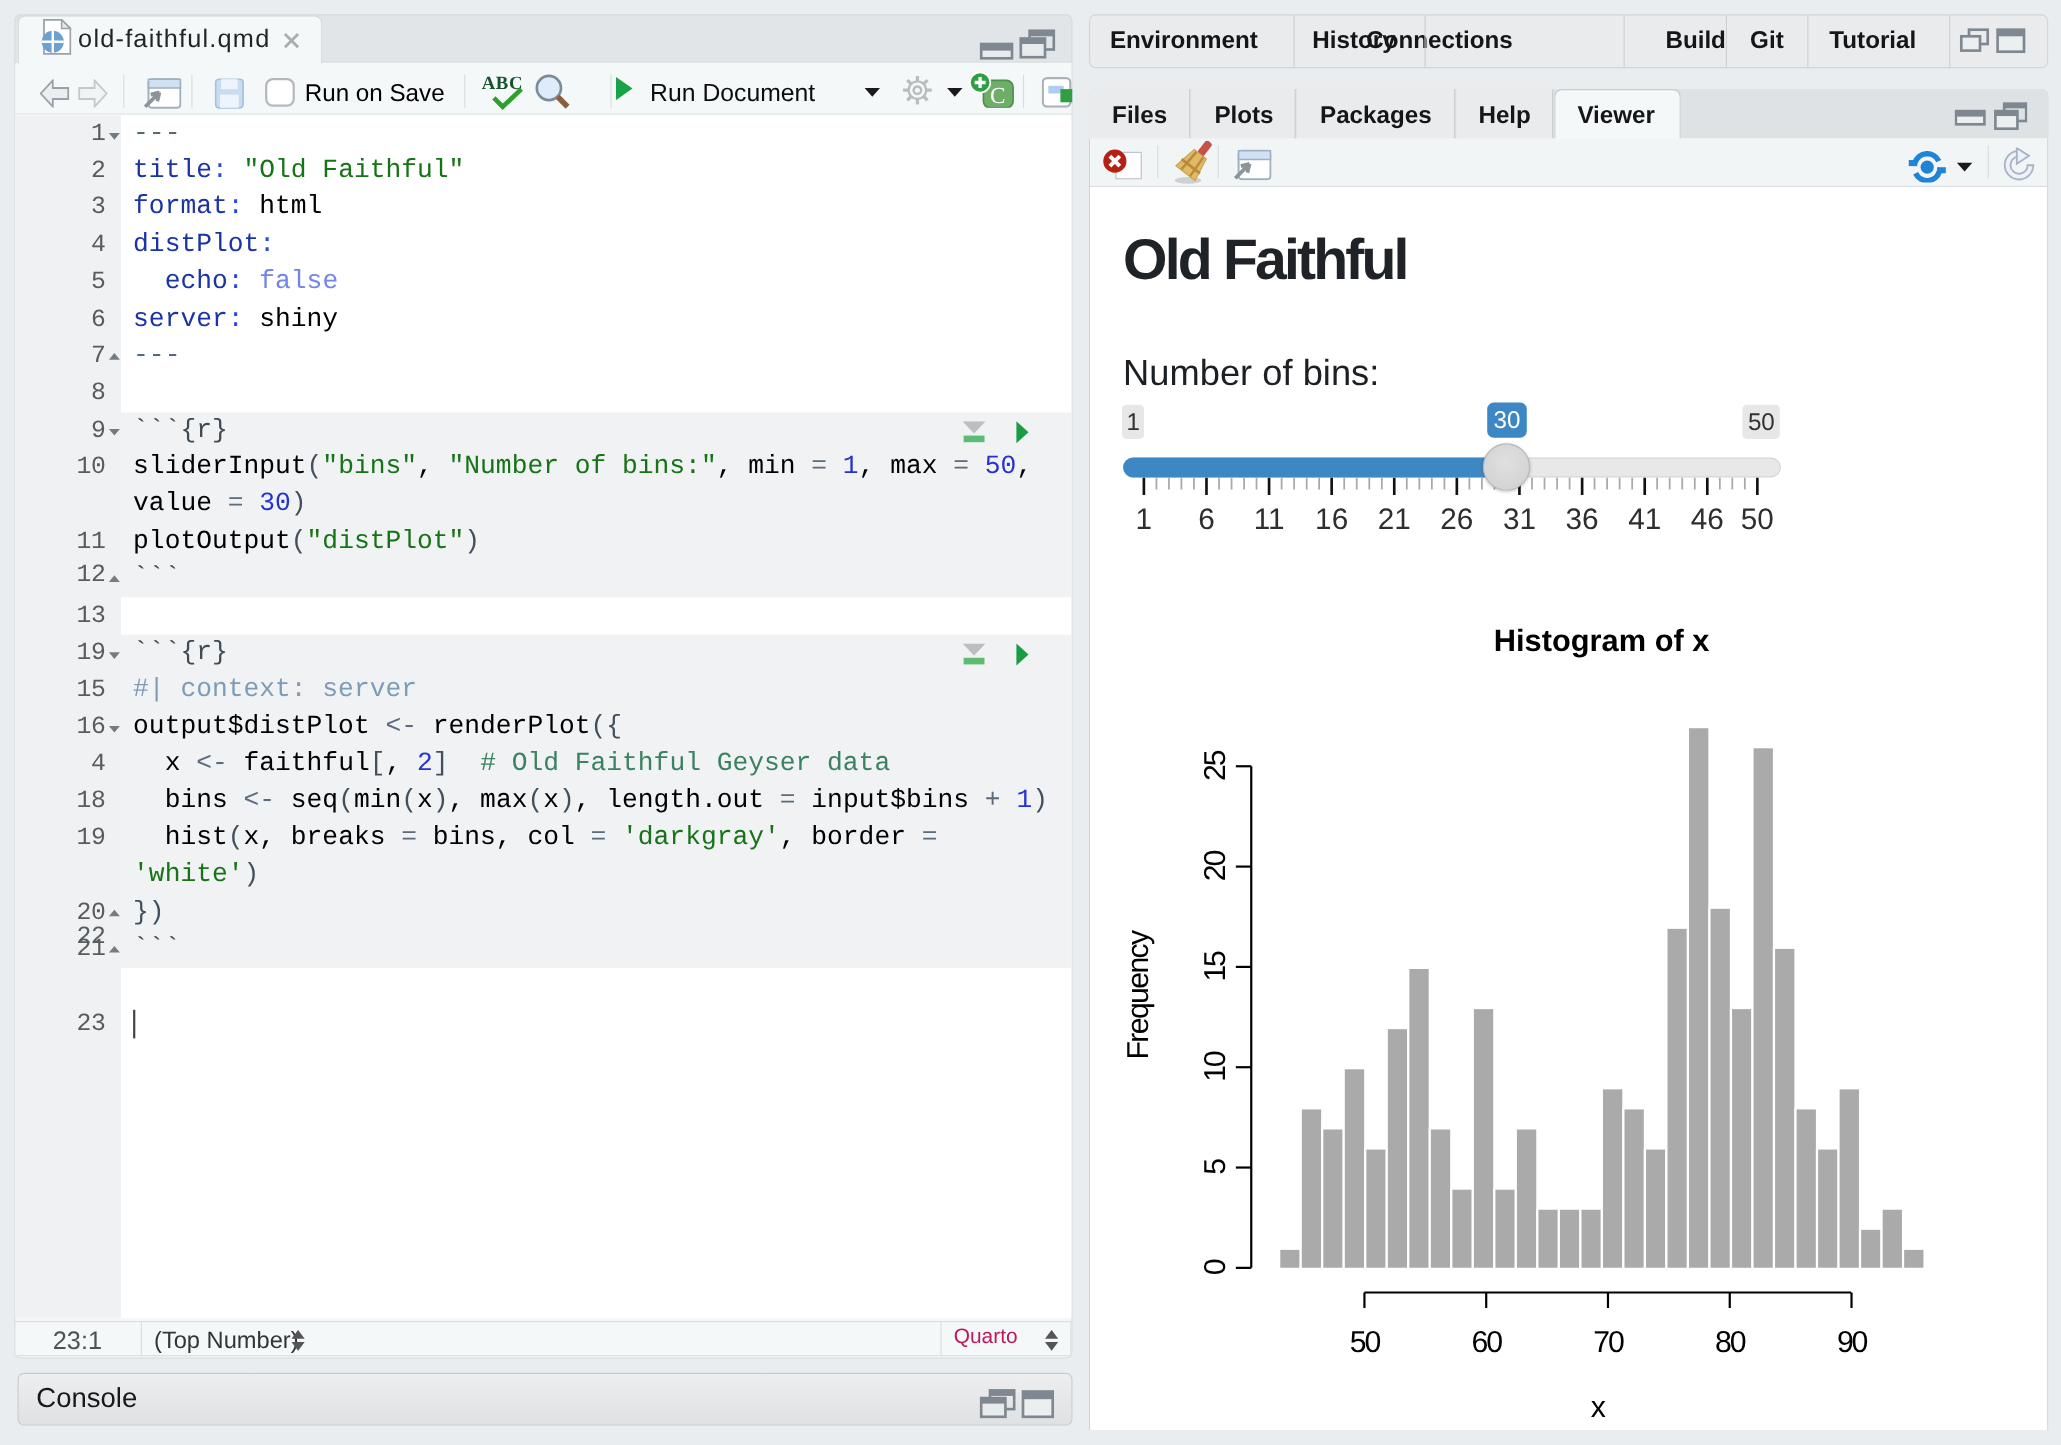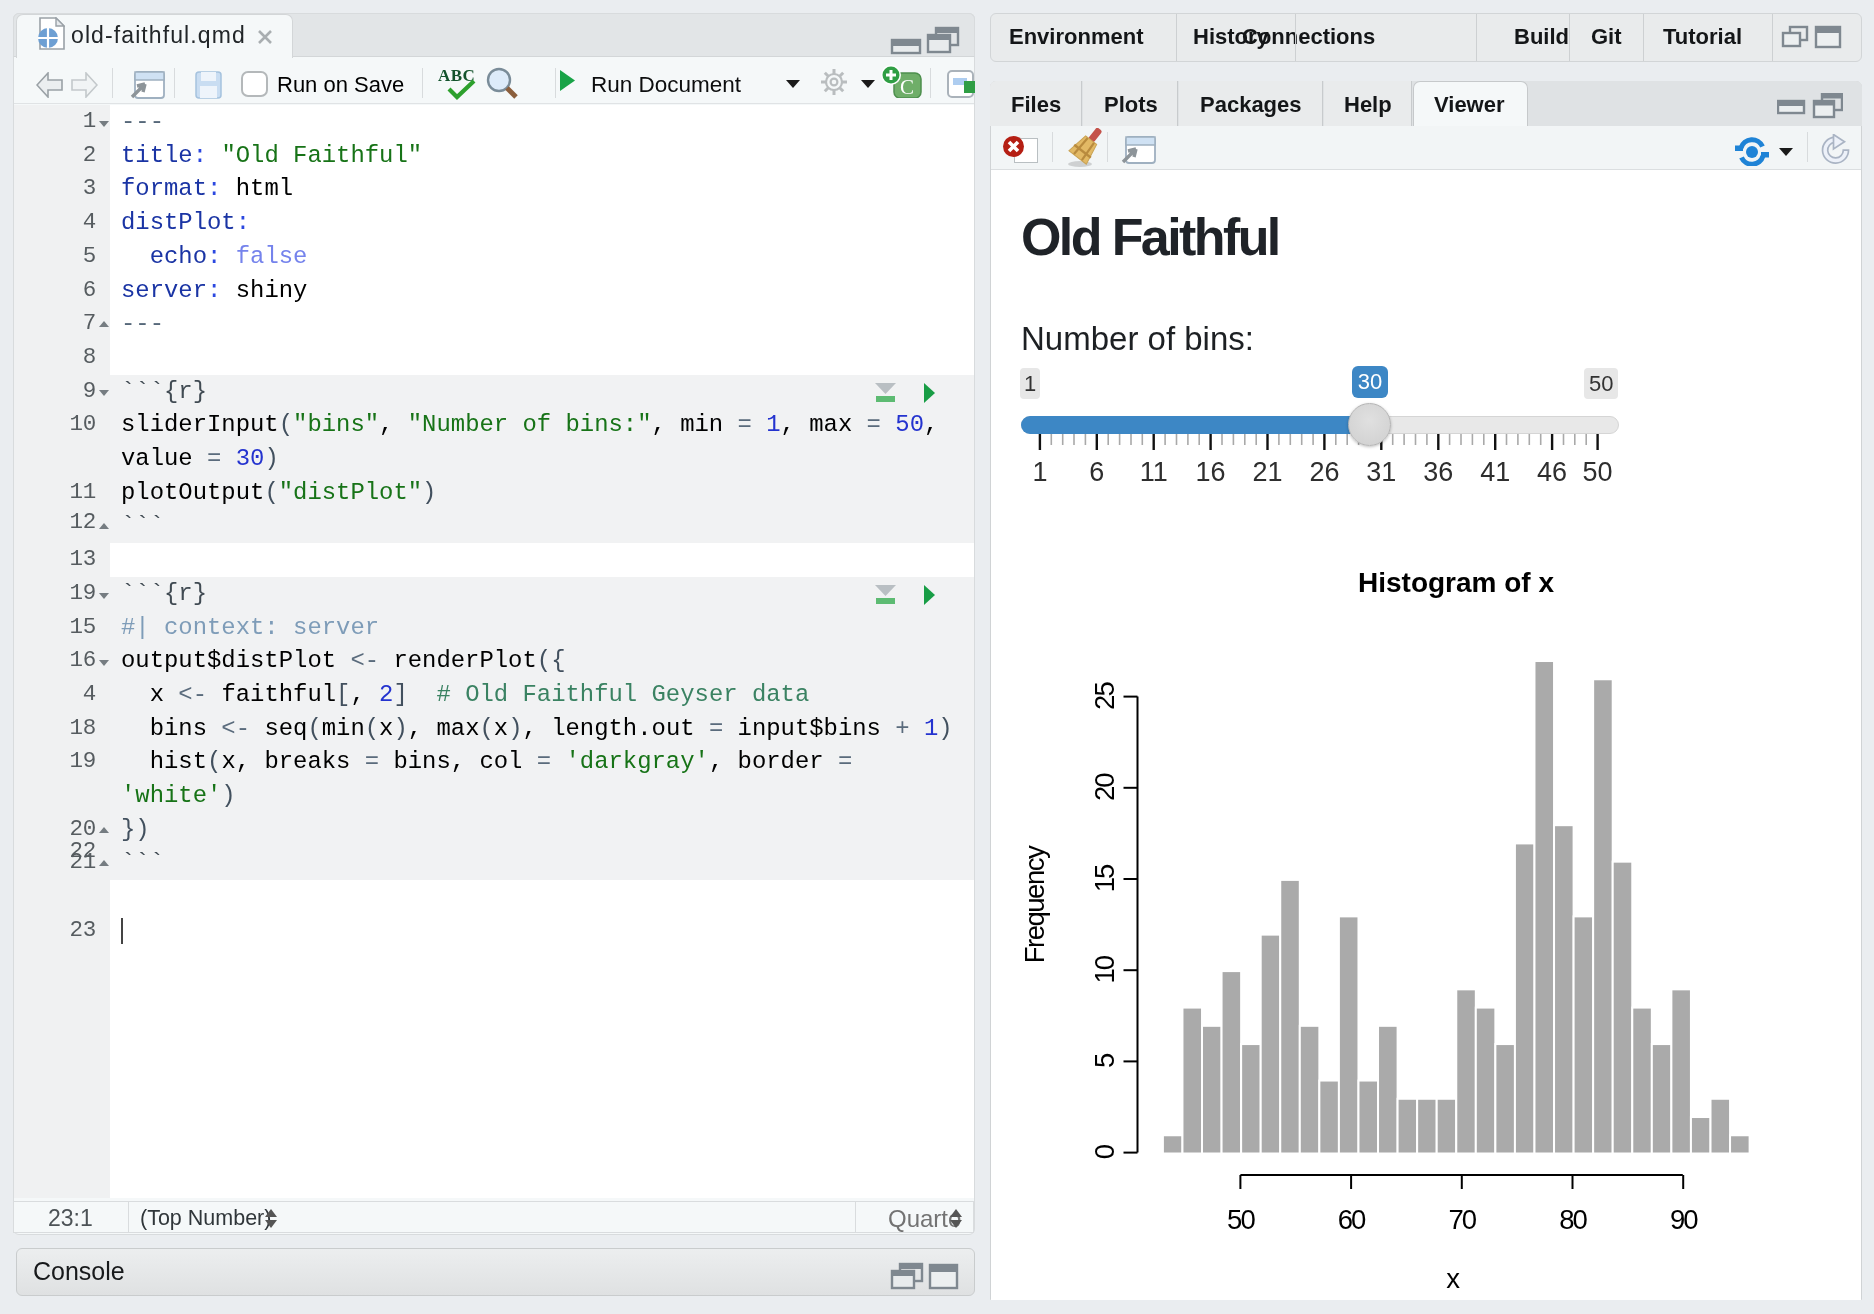--- a/index.html
+++ b/index.html
@@ -176,21 +176,21 @@
 <path d="M50 0 L61 10 L50 20 Z" fill="#189d45"></path>
 </svg>
 
 <div class="abs" style="left:13px;top:1201px;width:961px;height:32px;background:#f5f8f9;border:1px solid #d9dcde"></div>
 <div class="abs" style="left:48px;top:1205px;font-size:23px;color:#4c5256">23:1</div>
 <div class="abs" style="left:128px;top:1202px;width:1px;height:30px;background:#d9dcde"></div>
 <div class="abs" style="left:140px;top:1206px;font-size:21.5px;color:#30363a">(Top Number)</div>
 <div class="abs" style="left:265px;top:1209px;width:0;height:0;border-left:6px solid transparent;border-right:6px solid transparent;border-bottom:8px solid #555"></div>
 <div class="abs" style="left:265px;top:1220px;width:0;height:0;border-left:6px solid transparent;border-right:6px solid transparent;border-top:8px solid #555"></div>
 <div class="abs" style="left:855px;top:1202px;width:1px;height:30px;background:#d9dcde"></div>
-<div class="abs" style="left:888px;top:1205px;font-size:24px;color:#737373">Quarto</div>
+<div class="abs" style="left:867px;top:1205px;font-size:19px;color:#be185d">Quarto</div>
 <div class="abs" style="left:950px;top:1209px;width:0;height:0;border-left:6px solid transparent;border-right:6px solid transparent;border-bottom:8px solid #555"></div>
 <div class="abs" style="left:950px;top:1220px;width:0;height:0;border-left:6px solid transparent;border-right:6px solid transparent;border-top:8px solid #555"></div>
 
 <div class="abs" style="left:16px;top:1248px;width:959px;height:48px;background:linear-gradient(#eceeef,#dfe1e2);border:1px solid #c9cccd;border-radius:6px"></div>
 <div class="abs" style="left:33px;top:1257px;font-size:25px;color:#17191b">Console</div>
 <svg class="abs" style="left:890px;top:1262px" width="70" height="30" viewBox="0 0 70 30">
 <rect x="10" y="2" width="22" height="17" fill="none" stroke="#7f8890" stroke-width="2.4"></rect>
     <rect x="10" y="2" width="22" height="5" fill="#7f8890"></rect>
 <rect x="2" y="9" width="22" height="17" fill="#e8ebed" stroke="#7f8890" stroke-width="2.4"></rect>
     <rect x="2" y="9" width="22" height="5" fill="#7f8890"></rect>

